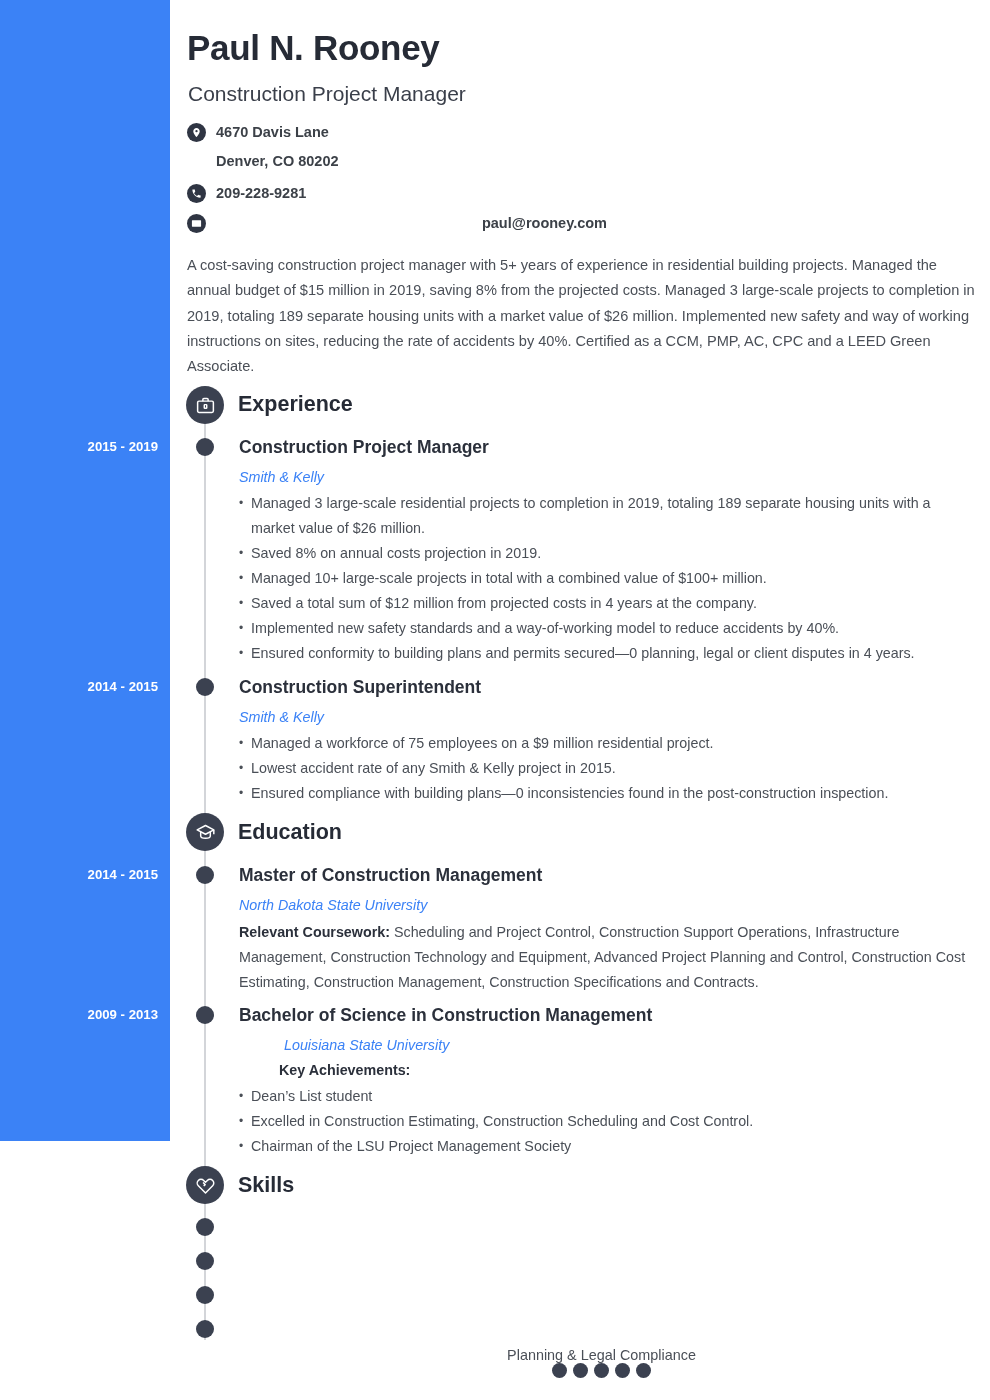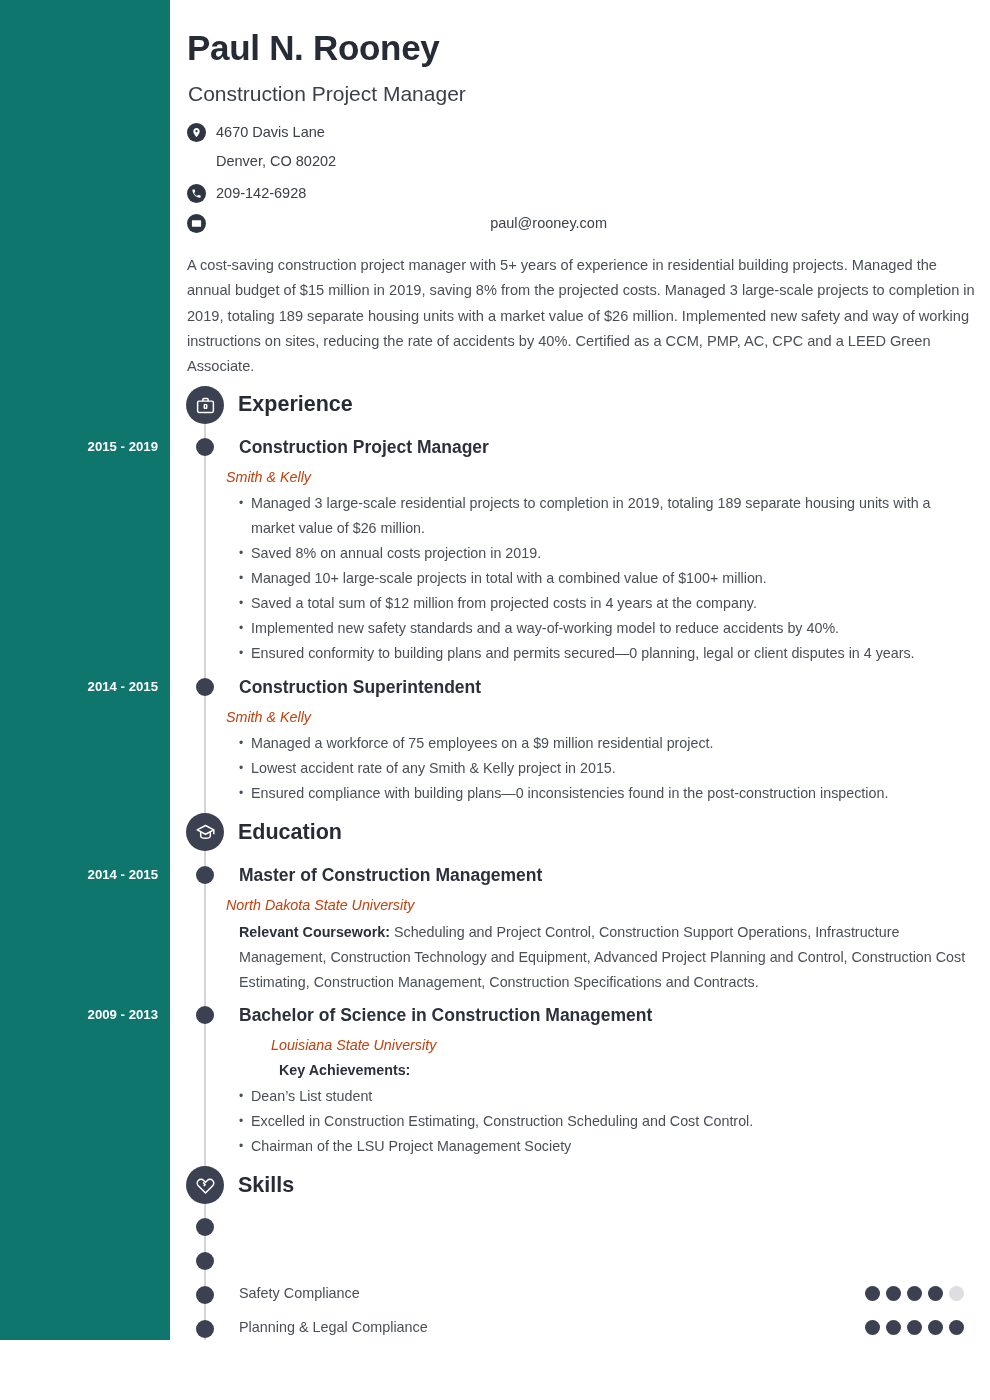--- a/index.html
+++ b/index.html
@@ -13,22 +13,22 @@
     position: relative;
     width: 990px;
     height: 1400px;
     background: #ffffff;
     overflow: hidden;
   }
   .sidebar {
     position: absolute;
     left: 0; top: 0;
     width: 170px;
-    height: 1340px;
-    background: #0f766e;
+    height: 1141px;
+    background: #3b82f6;
   }
   .content {
     position: absolute;
     left: 170px; top: 0;
     width: 820px;
     height: 1400px;
   }
 
   
   .rail {
@@ -73,20 +73,21 @@
   }
   .contacts {
     position: absolute;
     left: 17px; top: 122px;
     width: 420px;
   }
   .crow {
     display: flex;
     align-items: flex-start;
     margin-bottom: 7px;
+    font-weight: bold;
   }
   .cicon {
     width: 19px; height: 19px;
     border-radius: 50%;
     background: #2f3543;
     color: #fff;
     flex: 0 0 19px;
     display: flex;
     align-items: center;
     justify-content: center;
@@ -123,24 +124,24 @@
   
   .entry-title {
     position: absolute;
     left: 69px;
     font-size: 17.5px;
     font-weight: bold;
     color: #2b303b;
   }
   .entry-sub {
     position: absolute;
-    left: 56px;
+    left: 69px;
     font-size: 14.3px;
     font-style: italic;
-    color: #c2410c;
+    color: #3b82f6;
   }
   .bullets {
     position: absolute;
     left: 69px;
     width: 738px;
   }
   .bullet {
     display: flex;
     font-size: 14.3px;
     line-height: 25px;
@@ -232,21 +233,21 @@
           <span>4670 Davis Lane</span>
           <span class="l2">Denver, CO 80202</span>
         </span>
       </div>
       <div class="crow" style="margin-top:12px;">
         <span class="cicon">
           <svg viewBox="0 0 24 24" fill="currentColor">
               <path d="M6.6 10.8c1.4 2.8 3.8 5.1 6.6 6.6l2.2-2.2c.3-.3.7-.4 1-.2 1.2.4 2.4.6 3.6.6.6 0 1 .4 1 1V20c0 .6-.4 1-1 1C10.6 21 3 13.4 3 4c0-.6.4-1 1-1h3.5c.6 0 1 .4 1 1 0 1.3.2 2.5.6 3.6.1.3 0 .7-.2 1l-2.3 2.2z"></path>
             </svg>
         </span>
-        <span class="ctext">209-142-6928</span>
+        <span class="ctext">209-228-9281</span>
       </div>
       <div class="crow" style="margin-top:10px;justify-content:space-between;">
         <span class="cicon">
           <svg viewBox="0 0 24 24" fill="currentColor">
               <path d="M3 5h18c.6 0 1 .4 1 1v12c0 .6-.4 1-1 1H3c-.6 0-1-.4-1-1V6c0-.6.4-1 1-1zm9 8L4.3 7h15.4L12 13z"></path>
             </svg>
         </span>
         <span class="ctext">paul@rooney.com</span>
       </div>
     </div>
@@ -351,33 +352,23 @@
         <path d="M9.2 8.6l2.4 2.4-1.6 1.6"></path>
       </svg>
     </div>
     <h3 class="sect-title" style="top:1173px;">Skills</h3>
 
     <div class="node" style="top:1218px;"></div>
 
     <div class="node" style="top:1252px;"></div>
 
     <div class="node" style="top:1286px;"></div>
-    <div class="skill-row" style="top:1285px;">
-      <span class="skill-name">Safety Compliance</span>
-      <span class="rating">
-        <span class="rdot"></span>
-        <span class="rdot"></span>
-        <span class="rdot"></span>
-        <span class="rdot"></span>
-        <span class="rdot off"></span>
-      </span>
-    </div>
 
     <div class="node" style="top:1320px;"></div>
-    <div class="skill-row" style="top:1319px;">
+    <div class="skill-row" style="top:1347px;flex-direction:column;">
       <span class="skill-name">Planning &amp; Legal Compliance</span>
       <span class="rating">
         <span class="rdot"></span>
         <span class="rdot"></span>
         <span class="rdot"></span>
         <span class="rdot"></span>
         <span class="rdot"></span>
       </span>
     </div>
 

